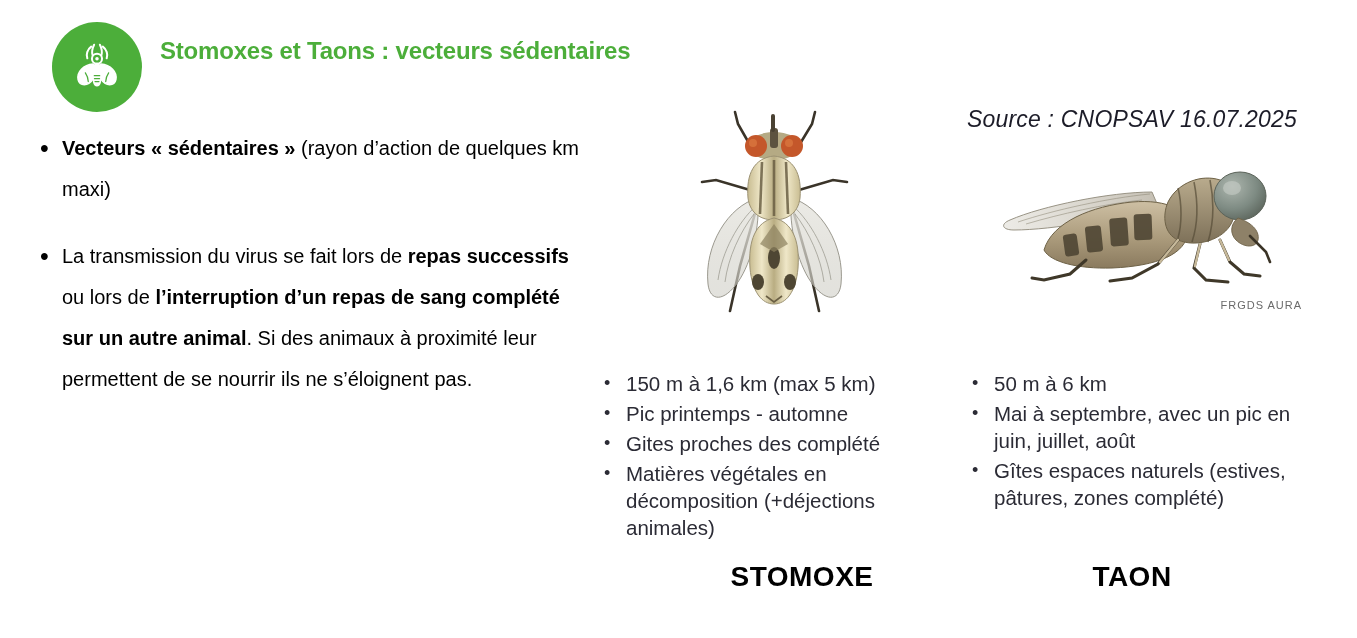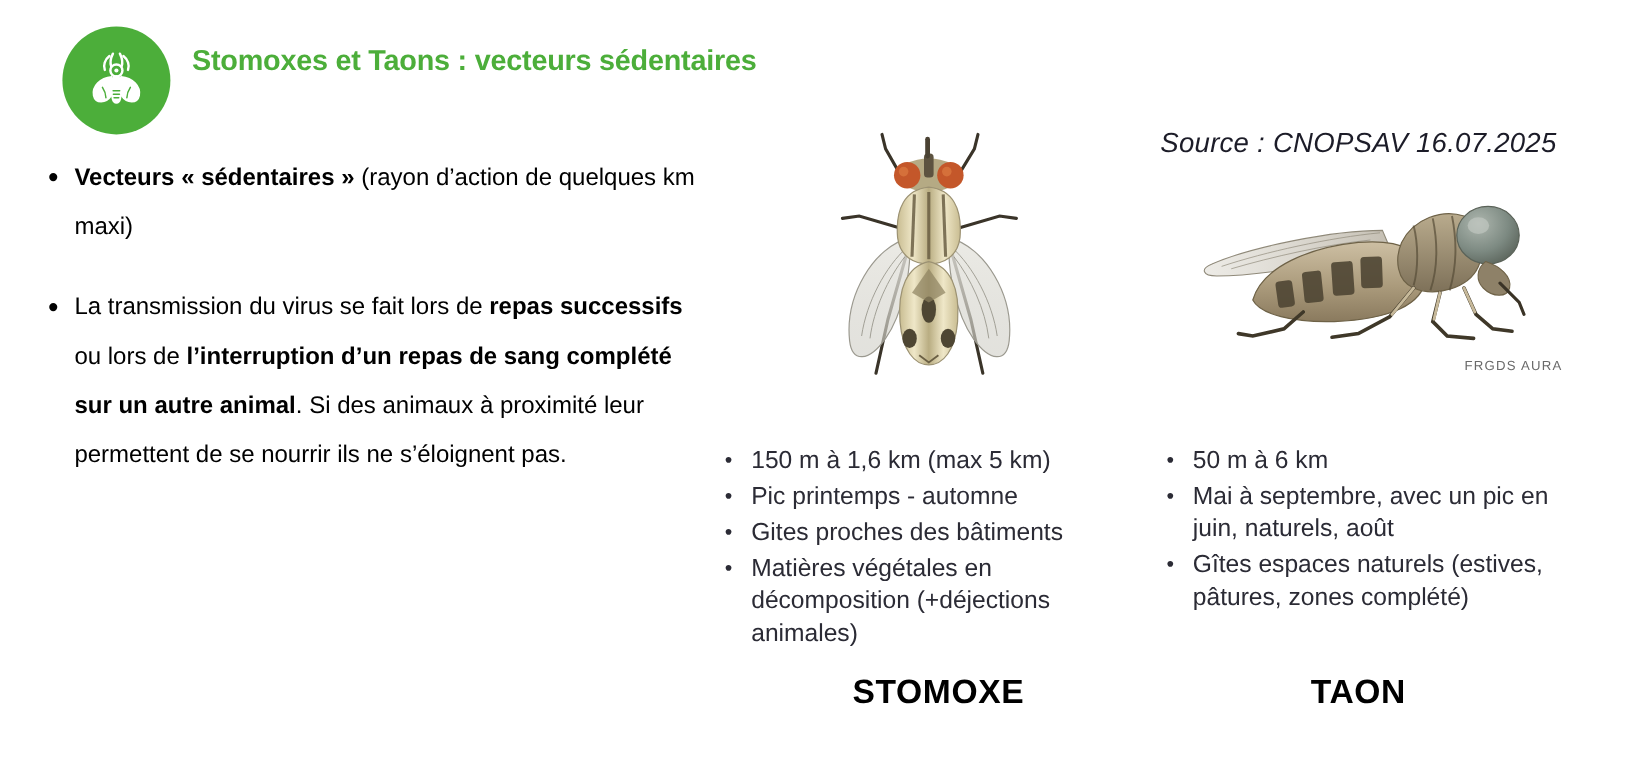--- a/index.html
+++ b/index.html
@@ -151,21 +151,21 @@
 
   
   .big-caption {
     position: absolute;
     font-size: 28px;
     font-weight: bold;
     color: #000000;
     text-align: center;
     letter-spacing: 0.5px;
   }
-  .cap-stomoxe { left: 604px; top: 561px; width: 356px; }
+  .cap-stomoxe { left: 624px; top: 561px; width: 356px; }
   .cap-taon    { left: 962px; top: 561px; width: 340px; }
 </style>
 </head>
 <body>
 
 <div class="header">
 
   <div class="logo-badge">
     <span>
       <svg width="62" height="62" viewBox="0 0 64 64" aria-hidden="true">
@@ -282,21 +282,21 @@
   <li>
     <span class="mini-dot">•</span>
     <span class="mini-label">150 m à 1,6 km (max 5 km)</span>
   </li>
   <li>
     <span class="mini-dot">•</span>
     <span class="mini-label">Pic printemps - automne</span>
   </li>
   <li>
     <span class="mini-dot">•</span>
-    <span class="mini-label">Gites proches des bâtiments</span>
+    <span class="mini-label">Gites proches des complété</span>
   </li>
   <li>
     <span class="mini-dot">•</span>
     <span class="mini-label">Matières végétales en décomposition (+déjections animales)</span>
   </li>
 </ul>
 
 <div class="big-caption cap-stomoxe">STOMOXE</div>
 
 <div class="col-taon">
@@ -370,21 +370,21 @@
   <div class="watermark">FRGDS AURA</div>
 </div>
 
 <ul class="mini-list list-taon">
   <li>
     <span class="mini-dot">•</span>
     <span class="mini-label">50 m à 6 km</span>
   </li>
   <li>
     <span class="mini-dot">•</span>
-    <span class="mini-label">Mai à septembre, avec un pic en juin, naturels, août</span>
+    <span class="mini-label">Mai à septembre, avec un pic en juin, juillet, août</span>
   </li>
   <li>
     <span class="mini-dot">•</span>
     <span class="mini-label">Gîtes espaces naturels (estives, pâtures, zones complété)</span>
   </li>
 </ul>
 
 <div class="big-caption cap-taon">TAON</div>
 
 </body></html>

